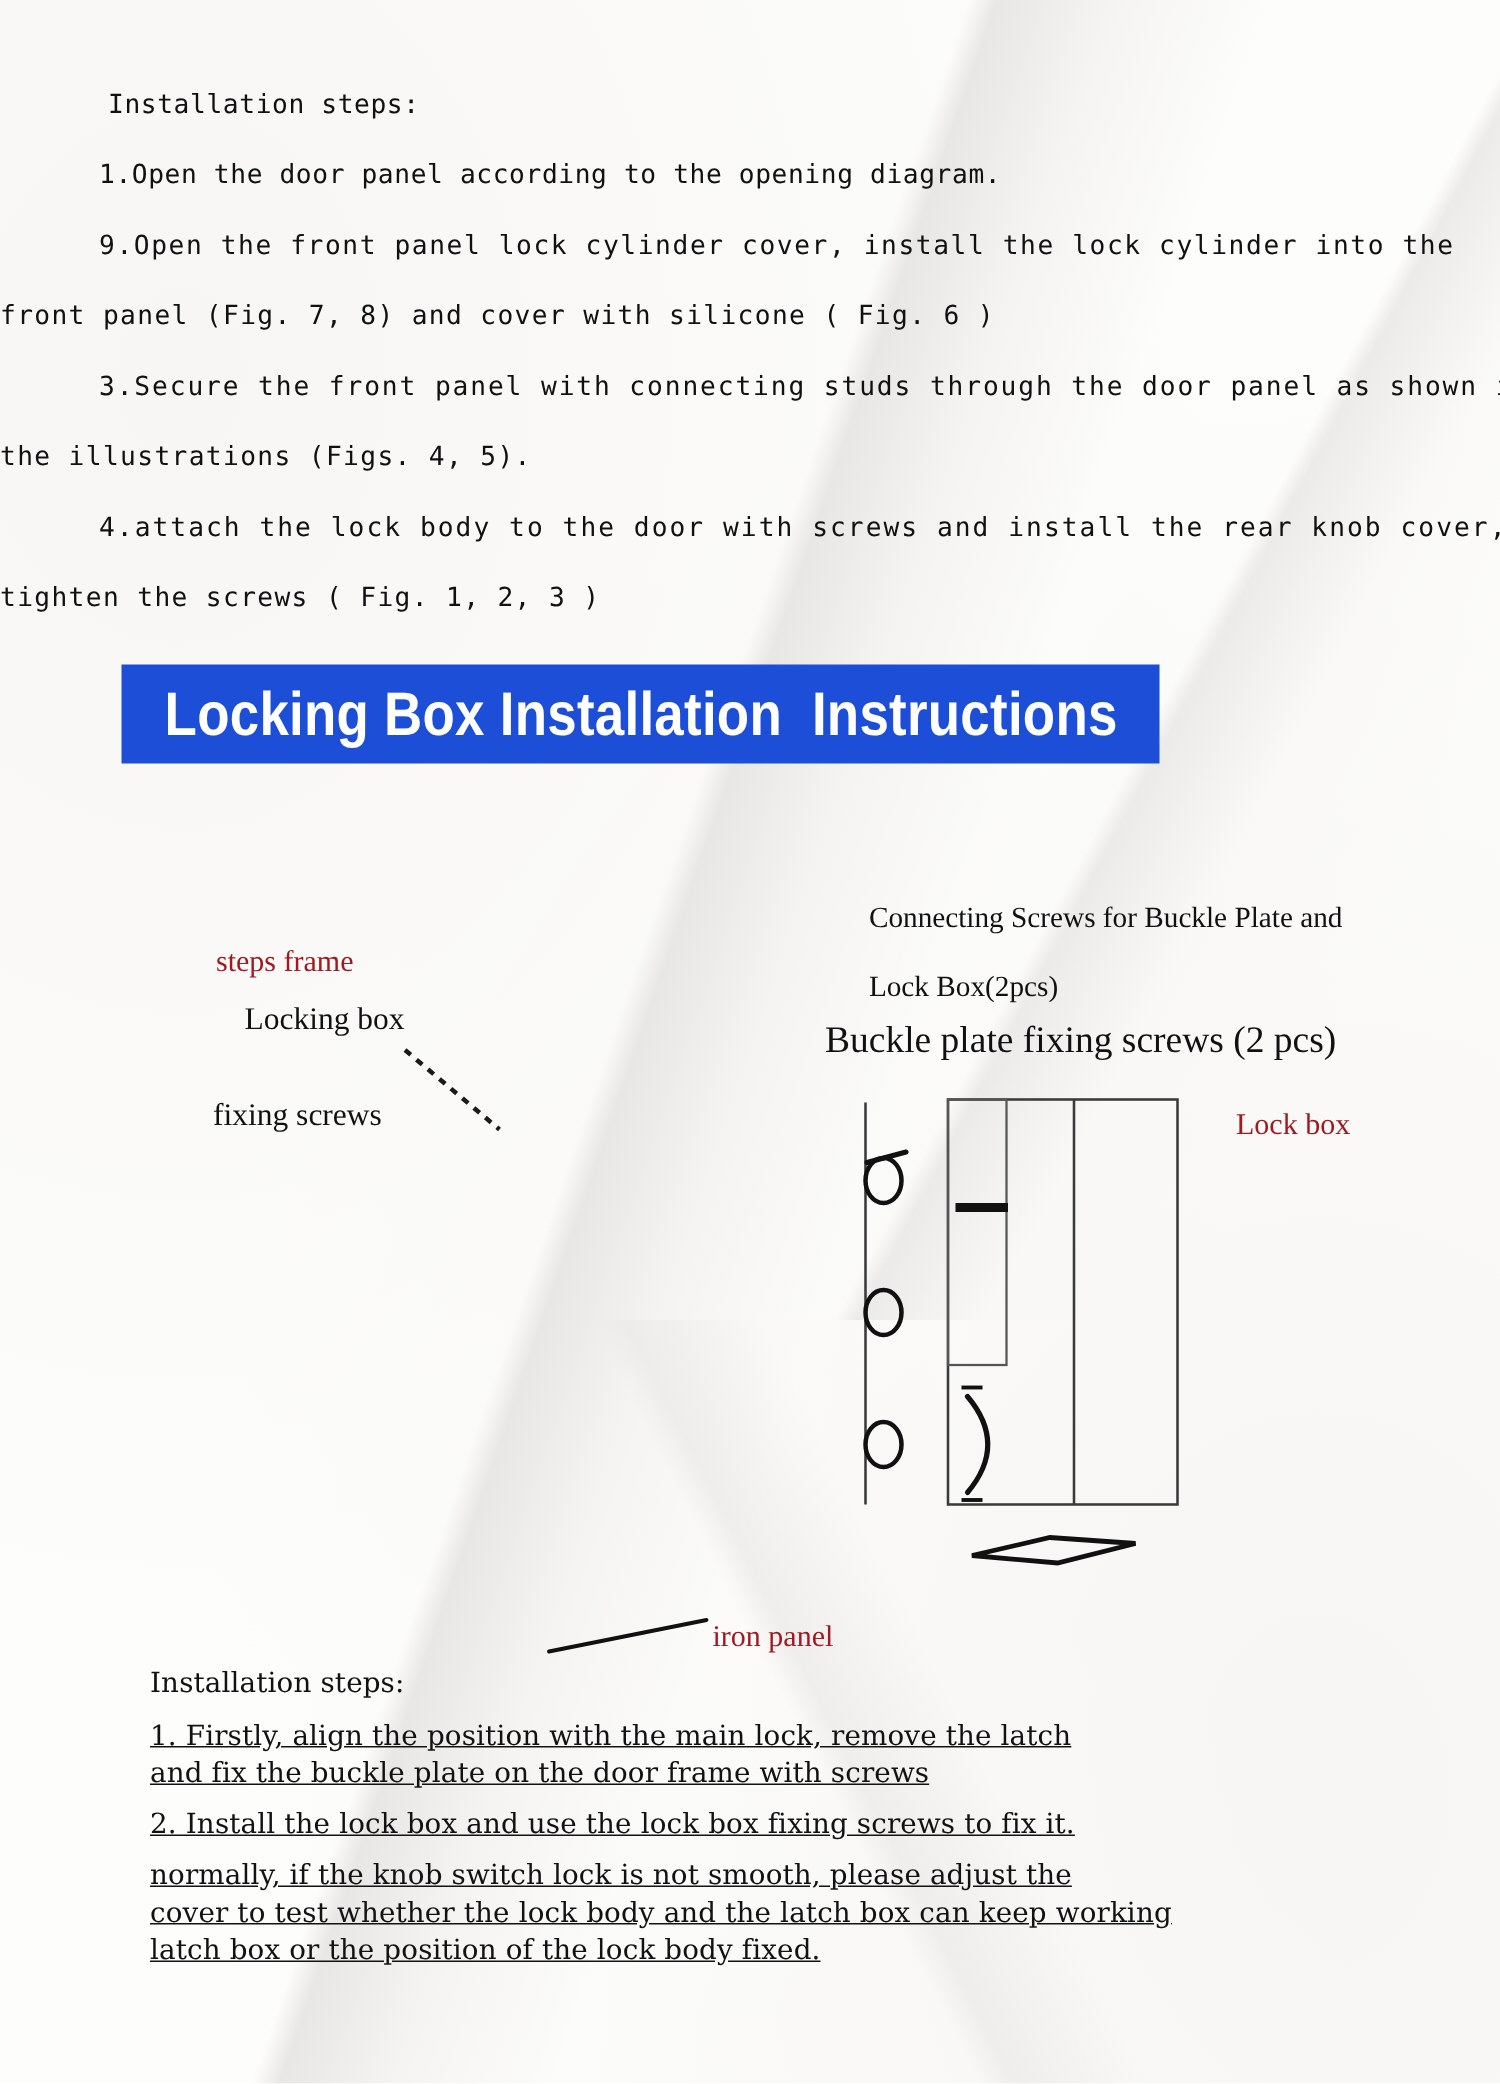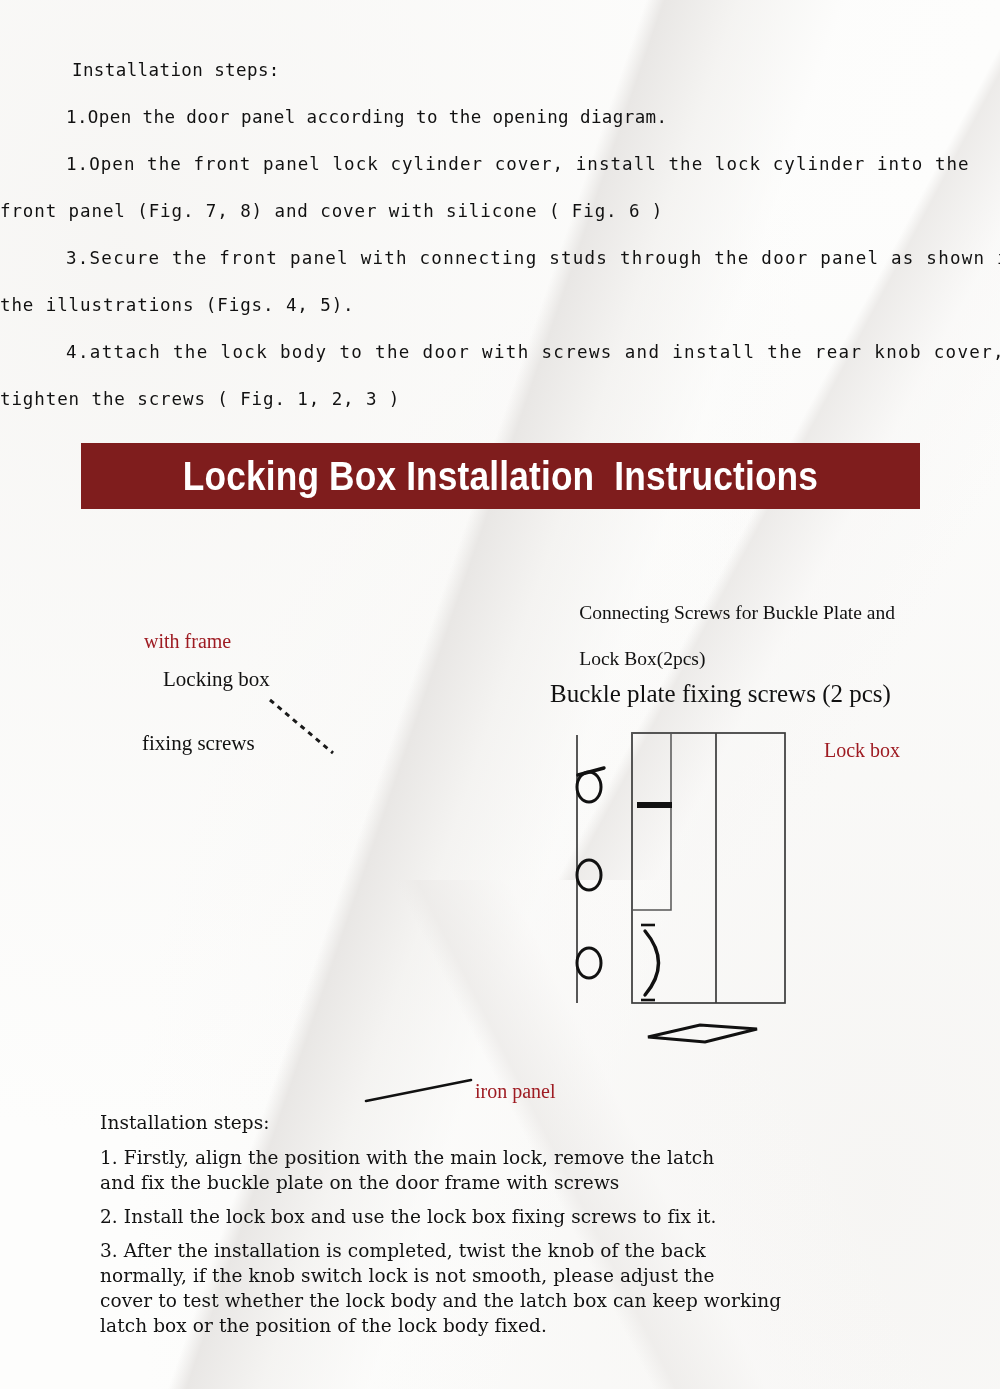--- a/index.html
+++ b/index.html
@@ -98,23 +98,23 @@
   .ml-3a       { position: absolute; left: 66px;  top: 188px; letter-spacing: 1.25px; }
   .ml-3b       { position: absolute; left: 0px;   top: 235px; letter-spacing: 0.9px; text-align: right;  }
   .ml-4a       { position: absolute; left: 66px;  top: 282px; letter-spacing: 1.35px; }
   .ml-4b       { position: absolute; left: 0px;   top: 329px; letter-spacing: 0.9px;  }
 
   
   .banner {
     position: absolute;
     left: 81px;
     top: 443px;
-    width: 839px;
+    width: 692px;
     height: 66px;
-    background: #7f1d1d;
+    background: #1d4ed8;
     display: flex;
     align-items: center;
     justify-content: center;
   }
   .banner-text {
     color: #ffffff;
     font-family: "Liberation Sans", sans-serif;
     font-size: 41px;
     font-weight: bold;
     letter-spacing: 0.2px;
@@ -164,40 +164,40 @@
   }
   .bs-line {
     font-family: "DejaVu Serif", "Liberation Serif", serif;
     font-size: 18.5px;
     line-height: 25px;
     letter-spacing: 0.1px;
     white-space: pre;
     color: #121212;
   }
   .bs-heading { margin-bottom: 10px; }
-  .bs-para    { margin-bottom: 9px; }
+  .bs-para    { margin-bottom: 9px; text-decoration: underline; }
 </style>
 </head>
 <body>
 
 <div id="page">
 
   <div class="bg-layer">
     <div class="grain"></div>
     <div class="swoosh-a"></div>
     <div class="swoosh-b"></div>
     <div class="swoosh-c"></div>
   </div>
 
   <div class="content">
 
     <div class="top-steps">
       <div class="mono-line ml-heading">Installation steps:</div>
       <div class="mono-line ml-1">1.Open the door panel according to the opening diagram.</div>
-      <div class="mono-line ml-2a">1.Open the front panel lock cylinder cover, install the lock cylinder into the</div>
+      <div class="mono-line ml-2a">9.Open the front panel lock cylinder cover, install the lock cylinder into the</div>
       <div class="mono-line ml-2b">front panel (Fig. 7, 8) and cover with silicone ( Fig. 6 )</div>
       <div class="mono-line ml-3a">3.Secure the front panel with connecting studs through the door panel as shown in</div>
       <div class="mono-line ml-3b">the illustrations (Figs. 4, 5).</div>
       <div class="mono-line ml-4a">4.attach the lock body to the door with screws and install the rear knob cover,</div>
       <div class="mono-line ml-4b">tighten the screws ( Fig. 1, 2, 3 )</div>
     </div>
 
     <div class="banner">
       <div class="banner-text">Locking Box Installation  Instructions</div>
     </div>
@@ -224,21 +224,21 @@
 
       <path d="M 645 931 Q 672 963 645 995" fill="none" stroke="#111" stroke-width="3.4" stroke-linecap="round"></path>
       <line x1="641" y1="925" x2="655" y2="925" stroke="#111" stroke-width="2.6"></line>
       <line x1="641" y1="1000" x2="655" y2="1000" stroke="#111" stroke-width="2.6"></line>
 
       <polygon points="648,1037 700,1025 757,1029 705,1042" fill="none" stroke="#111" stroke-width="3.2" stroke-linejoin="miter"></polygon>
 
       <line x1="366" y1="1101" x2="471" y2="1080" stroke="#111" stroke-width="2.6" stroke-linecap="round"></line>
     </svg>
 
-    <div class="label red lbl-door-frame">with frame</div>
+    <div class="label red lbl-door-frame">steps frame</div>
 
     <div class="label lbl-locking-box">Locking box</div>
 
     <div class="label lbl-fixing-screws">fixing screws</div>
 
     <div class="label red lbl-lock-box">Lock box</div>
 
     <div class="label red lbl-iron-panel">iron panel</div>
 
     <div class="label lbl-conn-screws">
@@ -254,21 +254,20 @@
       <div class="bs-para">
         <div class="bs-line">1. Firstly, align the position with the main lock, remove the latch</div>
         <div class="bs-line">and fix the buckle plate on the door frame with screws</div>
       </div>
 
       <div class="bs-para">
         <div class="bs-line">2. Install the lock box and use the lock box fixing screws to fix it.</div>
       </div>
 
       <div class="bs-para">
-        <div class="bs-line">3. After the installation is completed, twist the knob of the back</div>
         <div class="bs-line">normally, if the knob switch lock is not smooth, please adjust the</div>
         <div class="bs-line">cover to test whether the lock body and the latch box can keep working</div>
         <div class="bs-line">latch box or the position of the lock body fixed.</div>
       </div>
     </div>
 
   </div>
 </div>
 
 </body></html>

